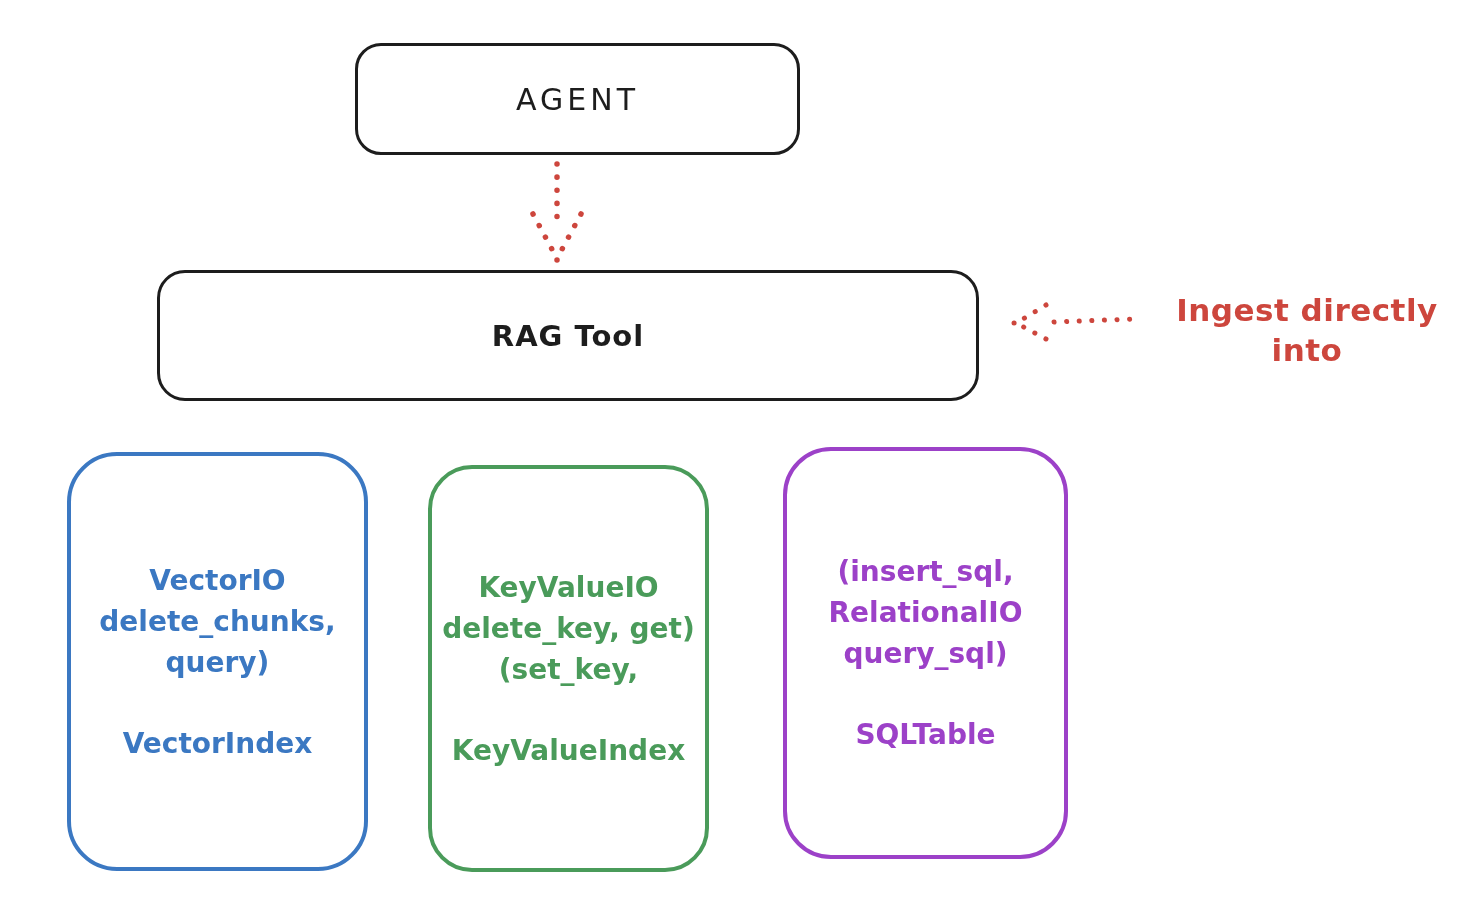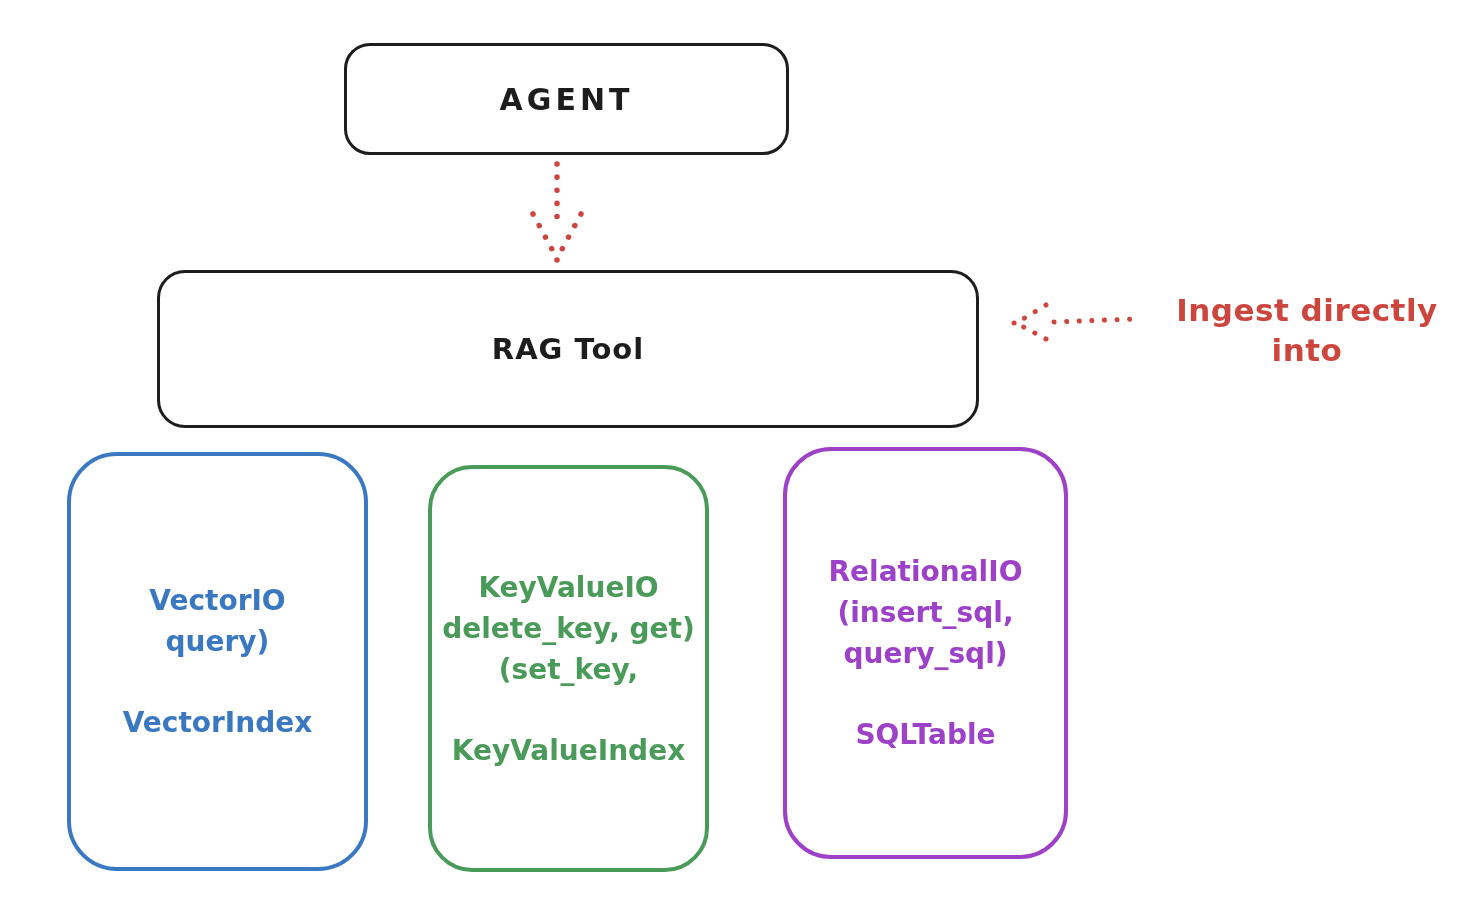--- a/index.html
+++ b/index.html
@@ -21,30 +21,30 @@
     display: flex;
     align-items: center;
     justify-content: center;
     background: #ffffff;
     color: #1d1d1d;
   }
   .node-black {
     border: 3.5px solid #1d1d1d;
   }
   .agent-box {
-    left: 344px; top: 43px;
+    left: 355px; top: 43px;
     width: 445px; height: 112px;
     border-radius: 26px;
     font-size: 30px;
-    font-weight: 700;
+    font-weight: 400;
     letter-spacing: 4px;
   }
   .rag-box {
     left: 157px; top: 270px;
-    width: 822px; height: 158px;
+    width: 822px; height: 131px;
     border-radius: 28px;
     font-size: 29px;
     font-weight: 600;
     letter-spacing: 1px;
   }
   .arrow-svg {
     position: absolute;
   }
   .v-arrow { left: 517px; top: 160px; }
   .h-arrow { left: 1008px; top: 294px; }
@@ -127,31 +127,32 @@
       <path d="M6,29 L6.2,29"></path>
     </g>
   </svg>
 
   <div class="annotation">
     <div>Ingest directly into</div>
   </div>
 
   <div class="storage-box box-blue">
     <div class="fn-line">VectorIO</div>
+    <div class="fn-line">delete_chunks,</div>
     <div class="fn-line">query)</div>
     <div class="index-label">VectorIndex</div>
   </div>
 
   <div class="storage-box box-green">
     <div class="fn-line">KeyValueIO</div>
     <div class="fn-line">delete_key, get)</div>
     <div class="fn-line">(set_key,</div>
     <div class="index-label">KeyValueIndex</div>
   </div>
 
   <div class="storage-box box-purple">
+    <div class="fn-line">(insert_sql,</div>
     <div class="fn-line">RelationalIO</div>
-    <div class="fn-line">(insert_sql,</div>
     <div class="fn-line">query_sql)</div>
     <div class="index-label">SQLTable</div>
   </div>
 
 </div>
 
 </body></html>

